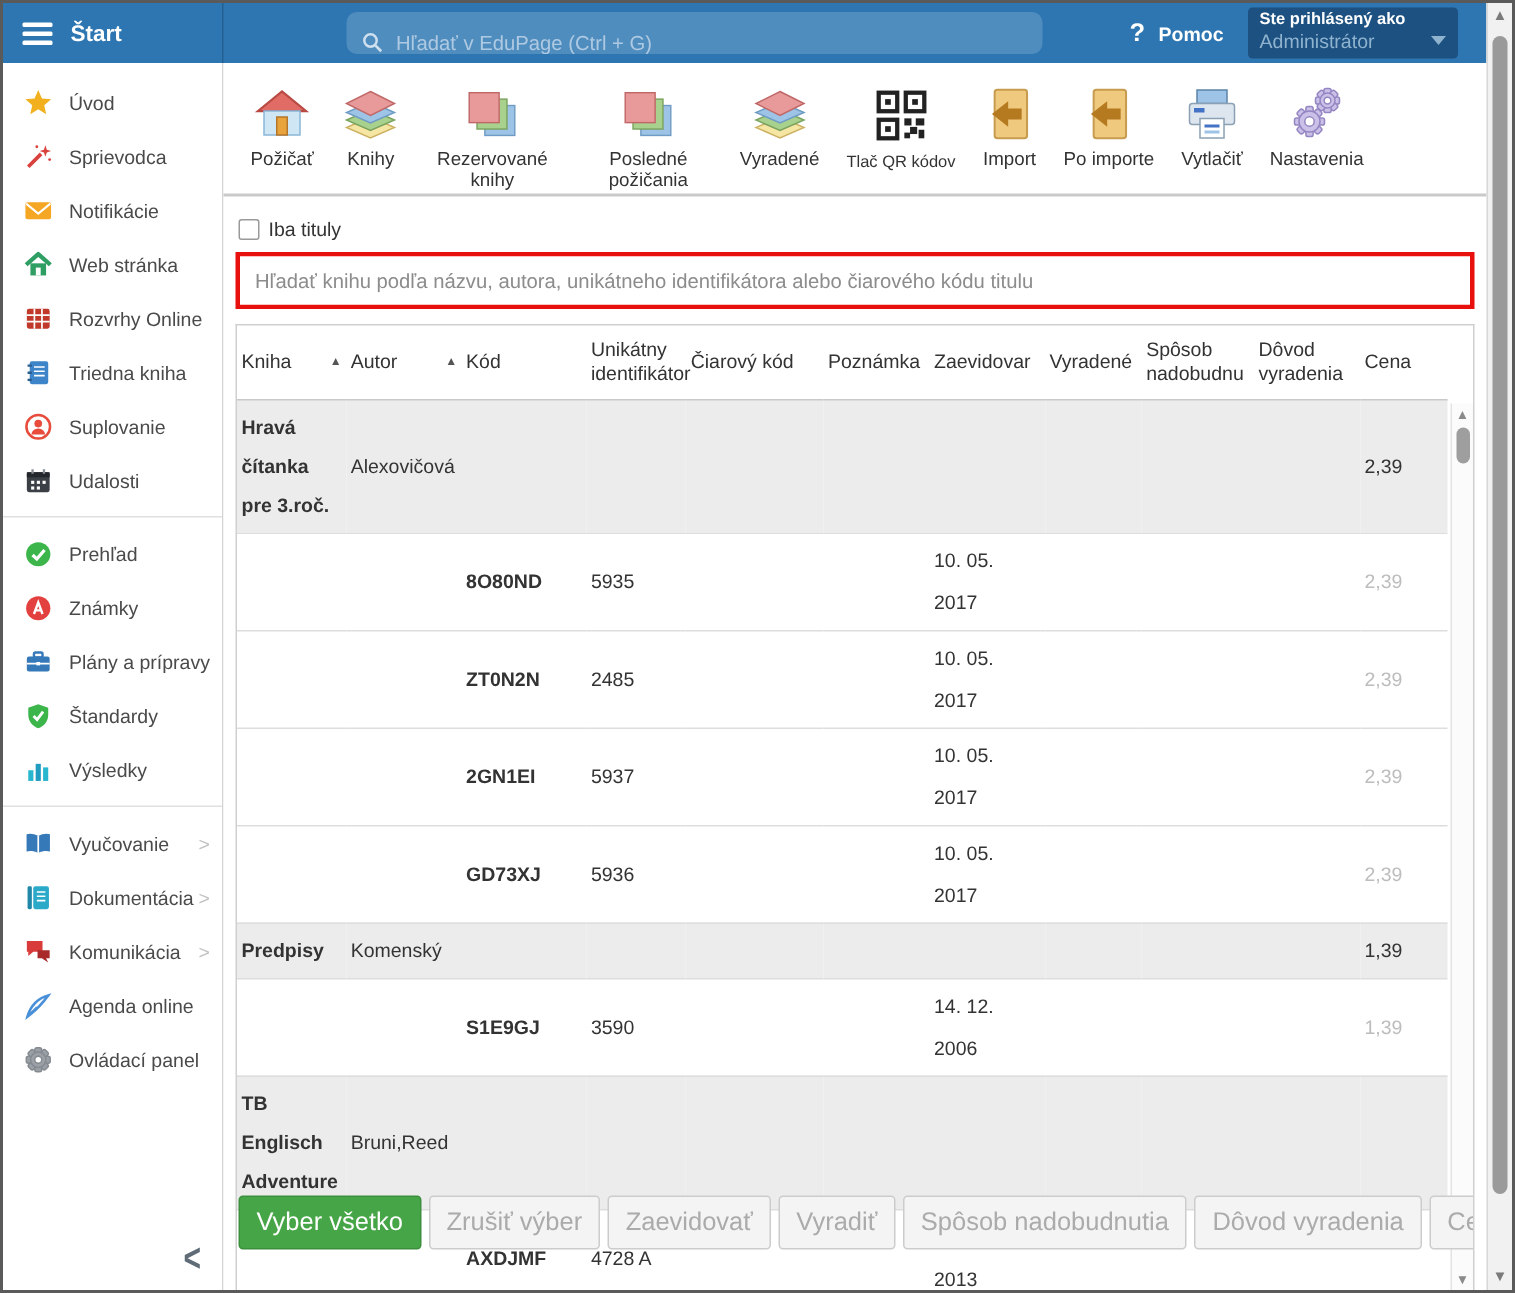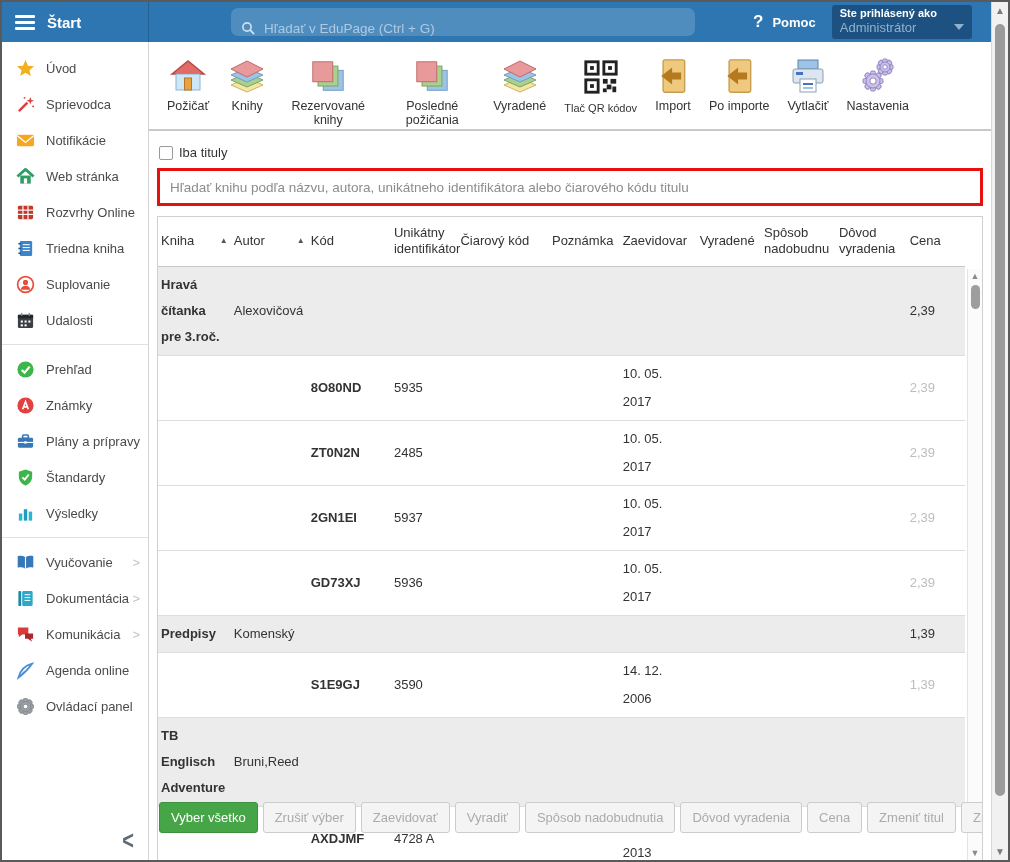--- a/index.html
+++ b/index.html
@@ -66,21 +66,21 @@
   td.c-cena, th.h-cena { padding-right:6px; }
 
   
   .inner-scroll { position:absolute; top:52px; bottom:0; right:0; width:15px; background:#fbfbfb; border-left:1px solid #e4e4e4; }
   .inner-scroll .up { position:absolute; top:2px; left:0; width:100%; text-align:center; font-size:9px; color:#8a8a8a; cursor:pointer; }
   .inner-scroll .thumb { position:absolute; top:16px; left:3px; width:9px; height:24px; background:#9e9e9e; border-radius:5px; cursor:pointer; }
   .inner-scroll .down { position:absolute; bottom:2px; left:0; width:100%; text-align:center; font-size:9px; color:#8a8a8a; cursor:pointer; }
 
   
   .action-bar { position:absolute; left:1px; bottom:27px; display:flex; gap:5px; align-items:center; }
-  .abtn { font-size:13px; padding:7px 11px; border-radius:3px; white-space:nowrap; cursor:pointer; font-family:"Liberation Sans", sans-serif; }
+  .abtn { font-size:17px; padding:7px 11px; border-radius:3px; white-space:nowrap; cursor:pointer; font-family:"Liberation Sans", sans-serif; }
   .abtn.primary { background:#46a546; color:#fff; border:1px solid #3c8f3c; }
   .abtn.disabled { background:#f4f4f4; color:#ababab; border:1px solid #ccc; }
 
   
   .outer-scroll { width:17px; background:#f1f1f1; border-left:1px solid #d8d8d8; position:relative; flex-shrink:0; }
   .outer-scroll .up { position:absolute; top:3px; left:0; width:100%; text-align:center; font-size:10px; color:#7a7a7a; cursor:pointer; }
   .outer-scroll .thumb { position:absolute; top:22px; left:3px; width:10px; height:772px; background:#9a9a9a; border-radius:6px; cursor:pointer; }
   .outer-scroll .down { position:absolute; bottom:3px; left:0; width:100%; text-align:center; font-size:10px; color:#7a7a7a; cursor:pointer; }
 
   svg { display:block; }

